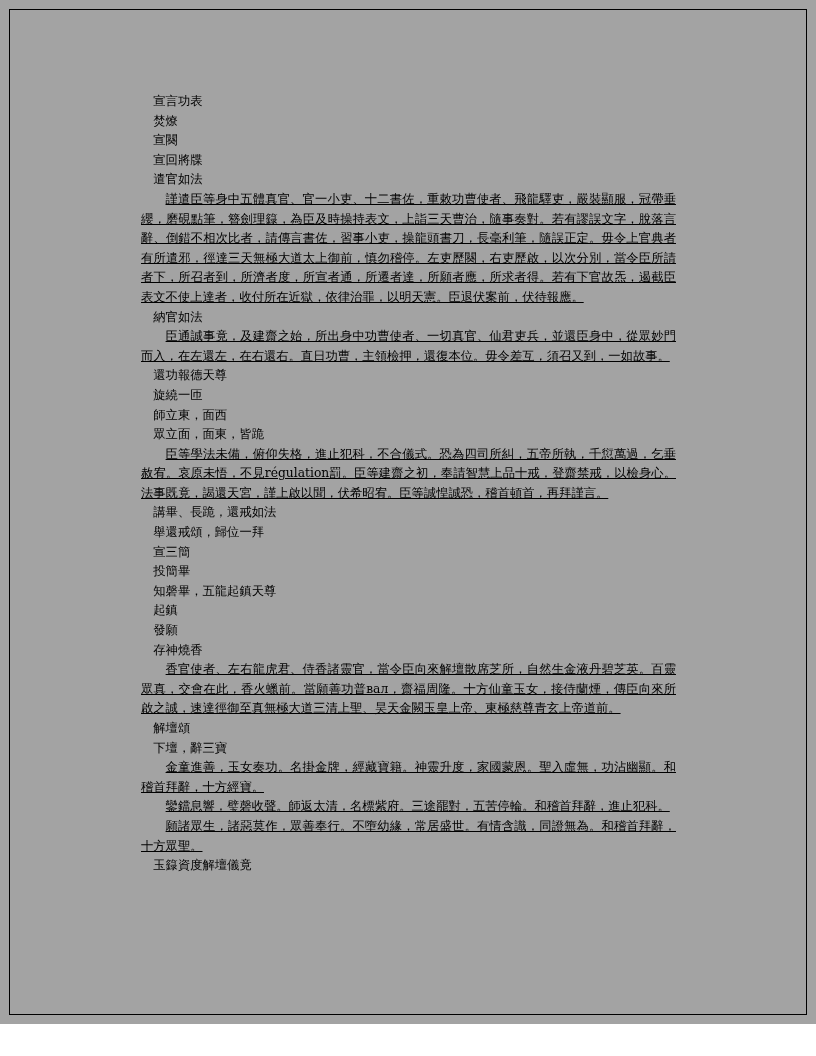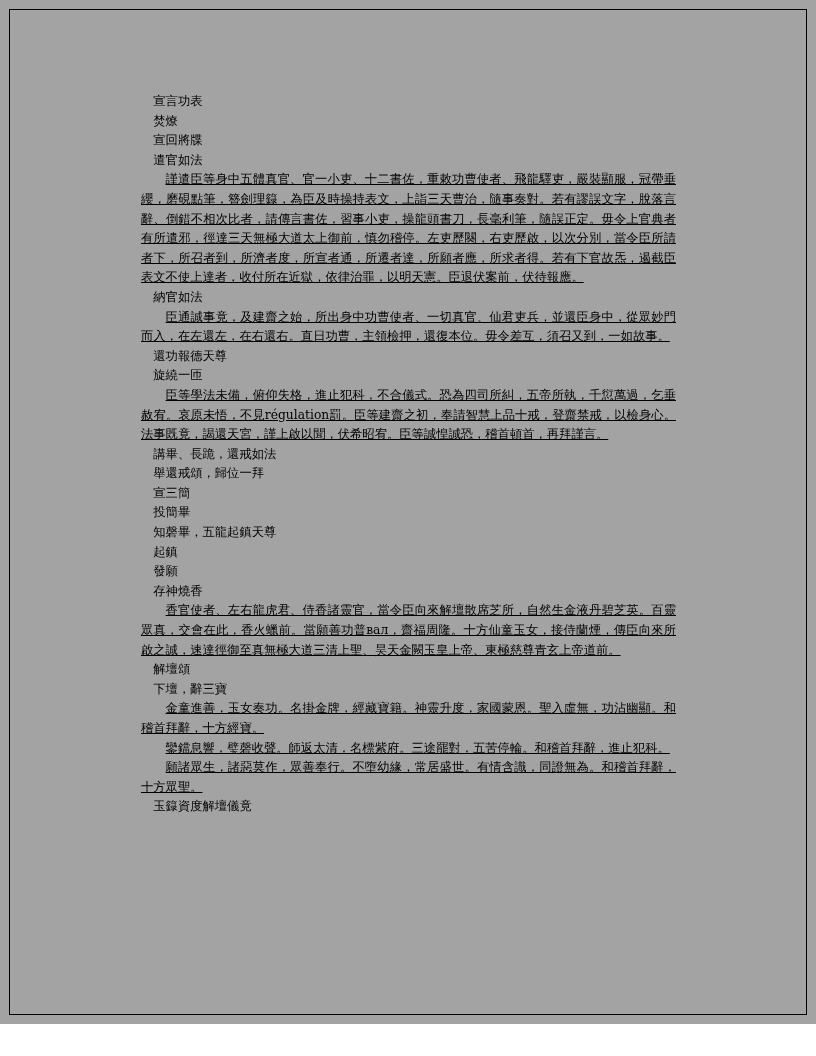--- a/index.html
+++ b/index.html
@@ -57,27 +57,30 @@
   }
 </style>
 </head>
 <body>
 
 <div class="page">
   <div class="page-border"></div>
   <div class="content">
       <p class="line heading">宣言功表</p>
       <p class="line heading">焚燎</p>
+      <p class="line heading">宣闋</p>
       <p class="line heading">宣回將牒</p>
       <p class="line heading">遣官如法</p>
       <p class="line para">謹遣臣等身中五體真官、官一小吏、十二書佐，重敕功曹使者、飛龍驛吏，嚴裝顯服，冠帶垂纓，磨硯點筆，簪劍理籙，為臣及時操持表文，上詣三天曹治，隨事奏對。若有謬誤文字，脫落言辭、倒錯不相次比者，請傳言書佐，習事小吏，操龍頭書刀，長毫利筆，隨誤正定。毋令上官典者有所遣邪，徑達三天無極大道太上御前，慎勿稽停。左吏歷闋，右吏歷啟，以次分別，當令臣所請者下，所召者到，所濟者度，所宣者通，所遷者達，所願者應，所求者得。若有下官故炁，遏截臣表文不使上達者，收付所在近獄，依律治罪，以明天憲。臣退伏案前，伏待報應。</p>
       <p class="line heading">納官如法</p>
       <p class="line para">臣通誠事竟，及建齋之始，所出身中功曹使者、一切真官、仙君吏兵，並還臣身中，從眾妙門而入，在左還左，在右還右。直日功曹，主領檢押，還復本位。毋令差互，須召又到，一如故事。</p>
       <p class="line heading">還功報德天尊</p>
       <p class="line heading">旋繞一匝</p>
+      <p class="line heading">師立東，面西</p>
+      <p class="line heading">眾立面，面東，皆跪</p>
       <p class="line para">臣等學法未備，俯仰失格，進止犯科，不合儀式。恐為四司所糾，五帝所執，千愆萬過，乞垂赦宥。哀原未悟，不見régulation罰。臣等建齋之初，奉請智慧上品十戒，登齋禁戒，以檢身心。法事既竟，謁還天宮，謹上啟以聞，伏希昭宥。臣等誠惶誠恐，稽首頓首，再拜謹言。</p>
       <p class="line heading">講畢、長跪，還戒如法</p>
       <p class="line heading">舉還戒頌，歸位一拜</p>
       <p class="line heading">宣三簡</p>
       <p class="line heading">投簡畢</p>
       <p class="line heading">知磬畢，五龍起鎮天尊</p>
       <p class="line heading">起鎮</p>
       <p class="line heading">發願</p>
       <p class="line heading">存神燒香</p>
       <p class="line para">香官使者、左右龍虎君、侍香諸靈官，當令臣向來解壇散席芝所，自然生金液丹碧芝英。百靈眾真，交會在此，香火蠟前。當願善功普вал，齋福周隆。十方仙童玉女，接侍蘭煙，傳臣向來所啟之誠，速達徑御至真無極大道三清上聖、昊天金闕玉皇上帝、東極慈尊青玄上帝道前。</p>

